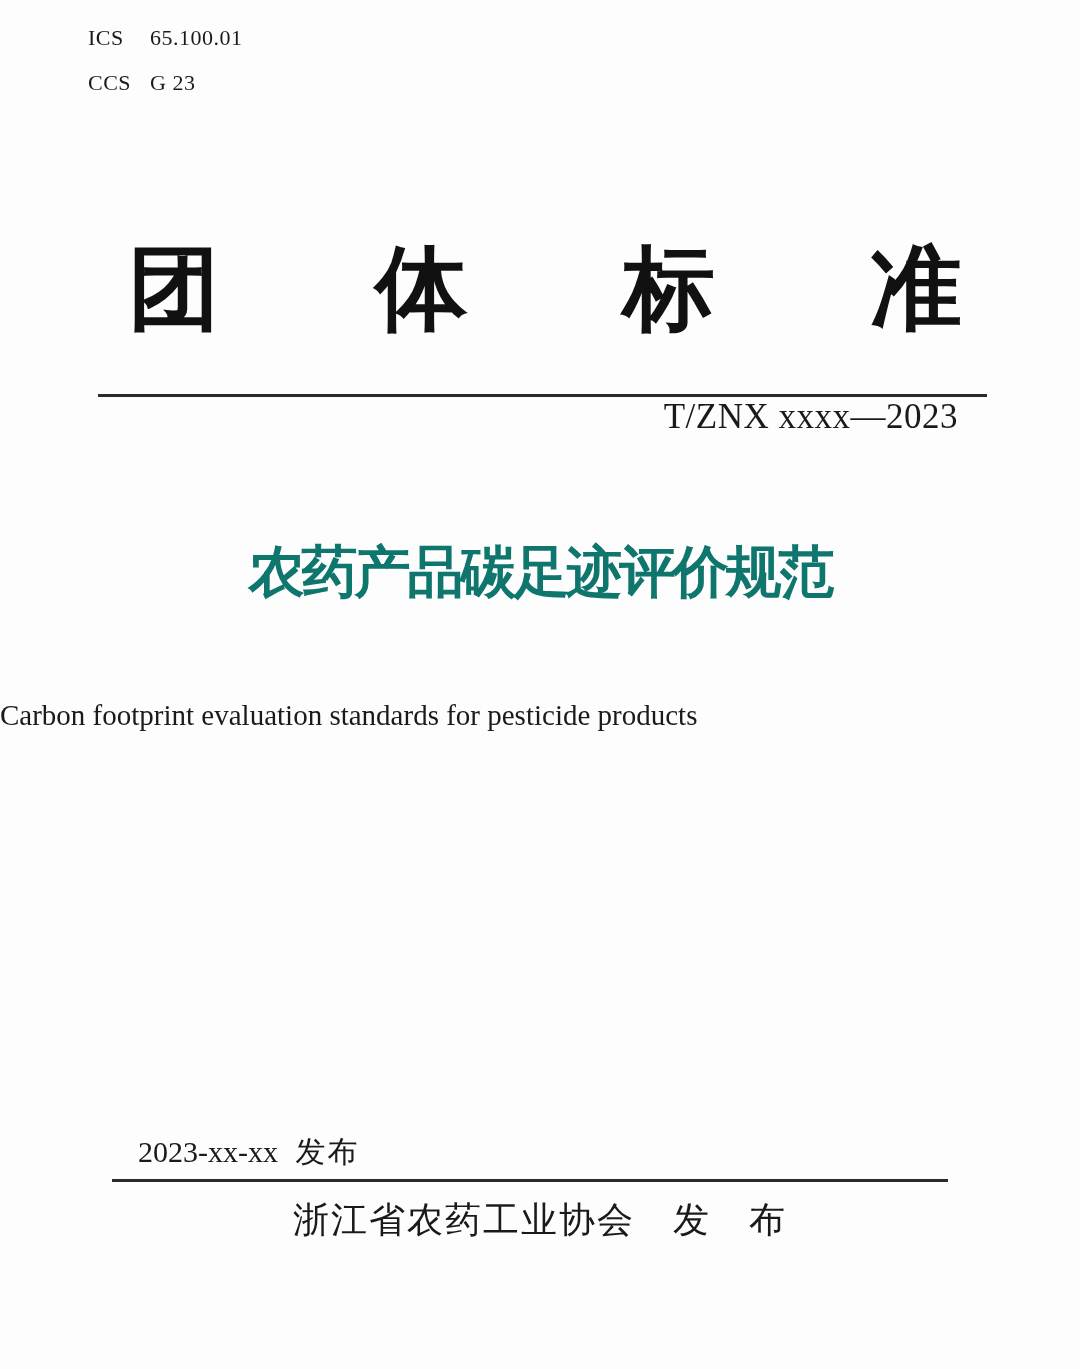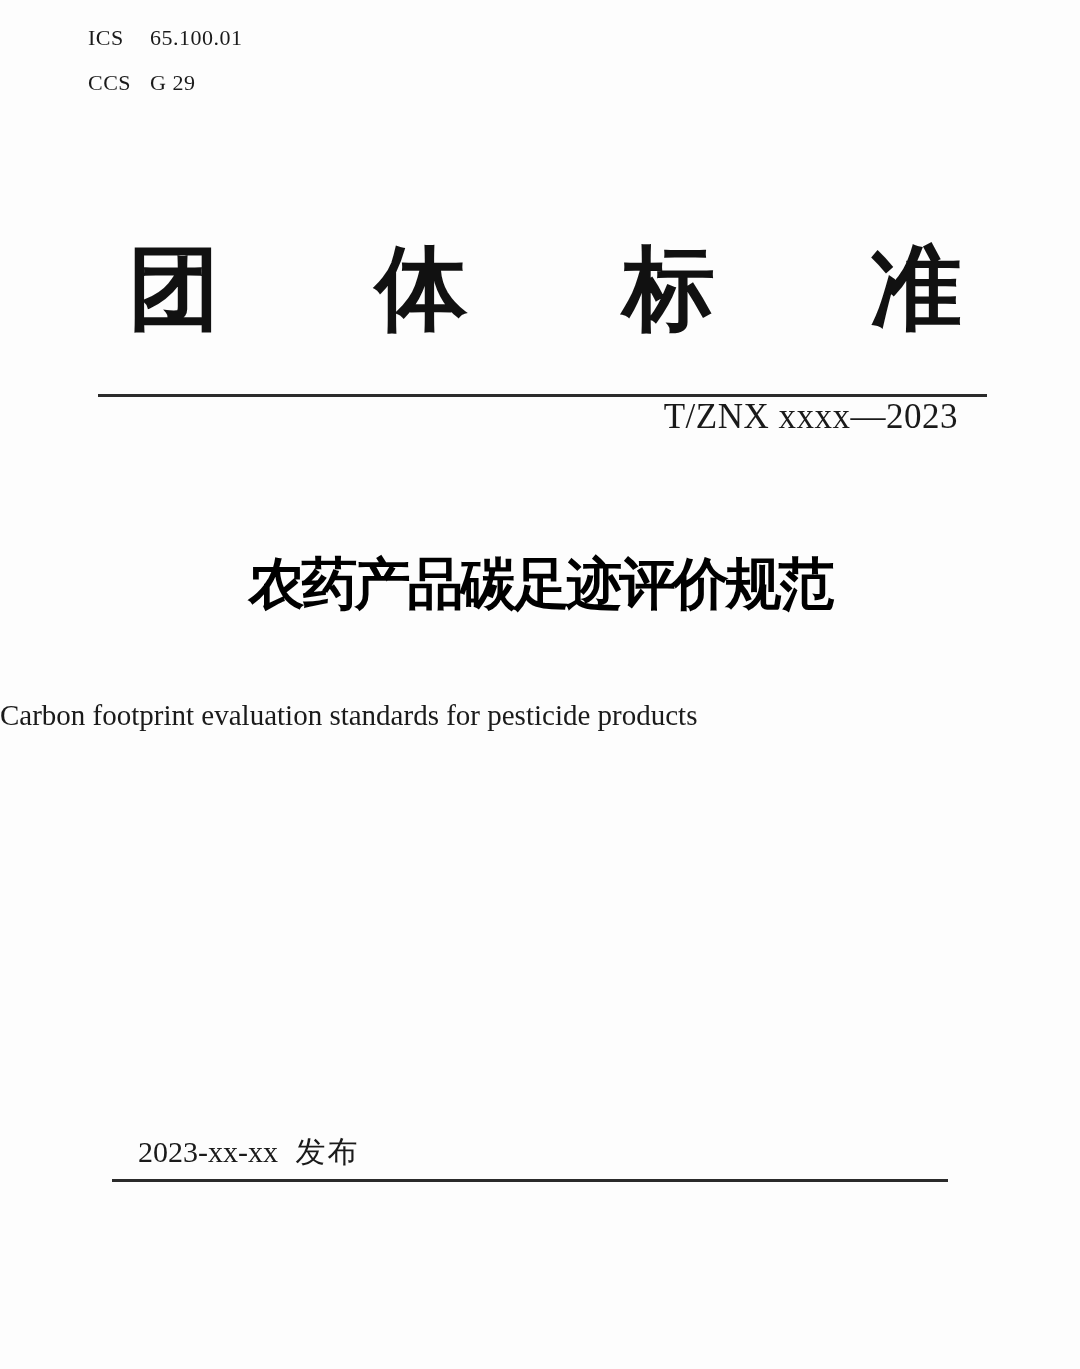--- a/index.html
+++ b/index.html
@@ -74,29 +74,29 @@
     left: 112px;
     width: 836px;
     top: 1179px;
   }
 
   
   .doc-title {
     position: absolute;
     left: 0;
     width: 100%;
-    top: 552px;
+    top: 540px;
     margin: 0;
     text-align: center;
     font-family: "Liberation Sans", "DejaVu Sans", sans-serif;
     font-weight: bold;
     font-size: 56px;
     line-height: 1.15;
     letter-spacing: -3px;
-    color: #000000;
+    color: #0f766e;
   }
 
   
   .doc-title-en {
     position: absolute;
     left: 0;
     width: 100%;
     top: 698px;
     text-align: left;
     font-size: 29px;
@@ -141,21 +141,21 @@
 
 <div class="page">
 
   <div class="ics-block">
     <div class="ics-row">
       <span class="ics-label">ICS</span>
       <span class="ics-value">65.100.01</span>
     </div>
     <div class="ics-row">
       <span class="ics-label">CCS</span>
-      <span class="ics-value">G 29</span>
+      <span class="ics-value">G 23</span>
     </div>
   </div>
 
   <div class="big-title">
     <span>团</span>
     <span>体</span>
     <span>标</span>
     <span>准</span>
   </div>
 
@@ -169,14 +169,15 @@
 
   <div class="dates-row">
     <div>
       <span class="date-num">2023-xx-xx</span>
       <span class="date-zh">发布</span>
     </div>
   </div>
 
   <div class="rule rule-bottom"></div>
 
+  <div class="publisher">浙江省农药工业协会　发　布</div>
 
 </div>
 
 </body></html>

